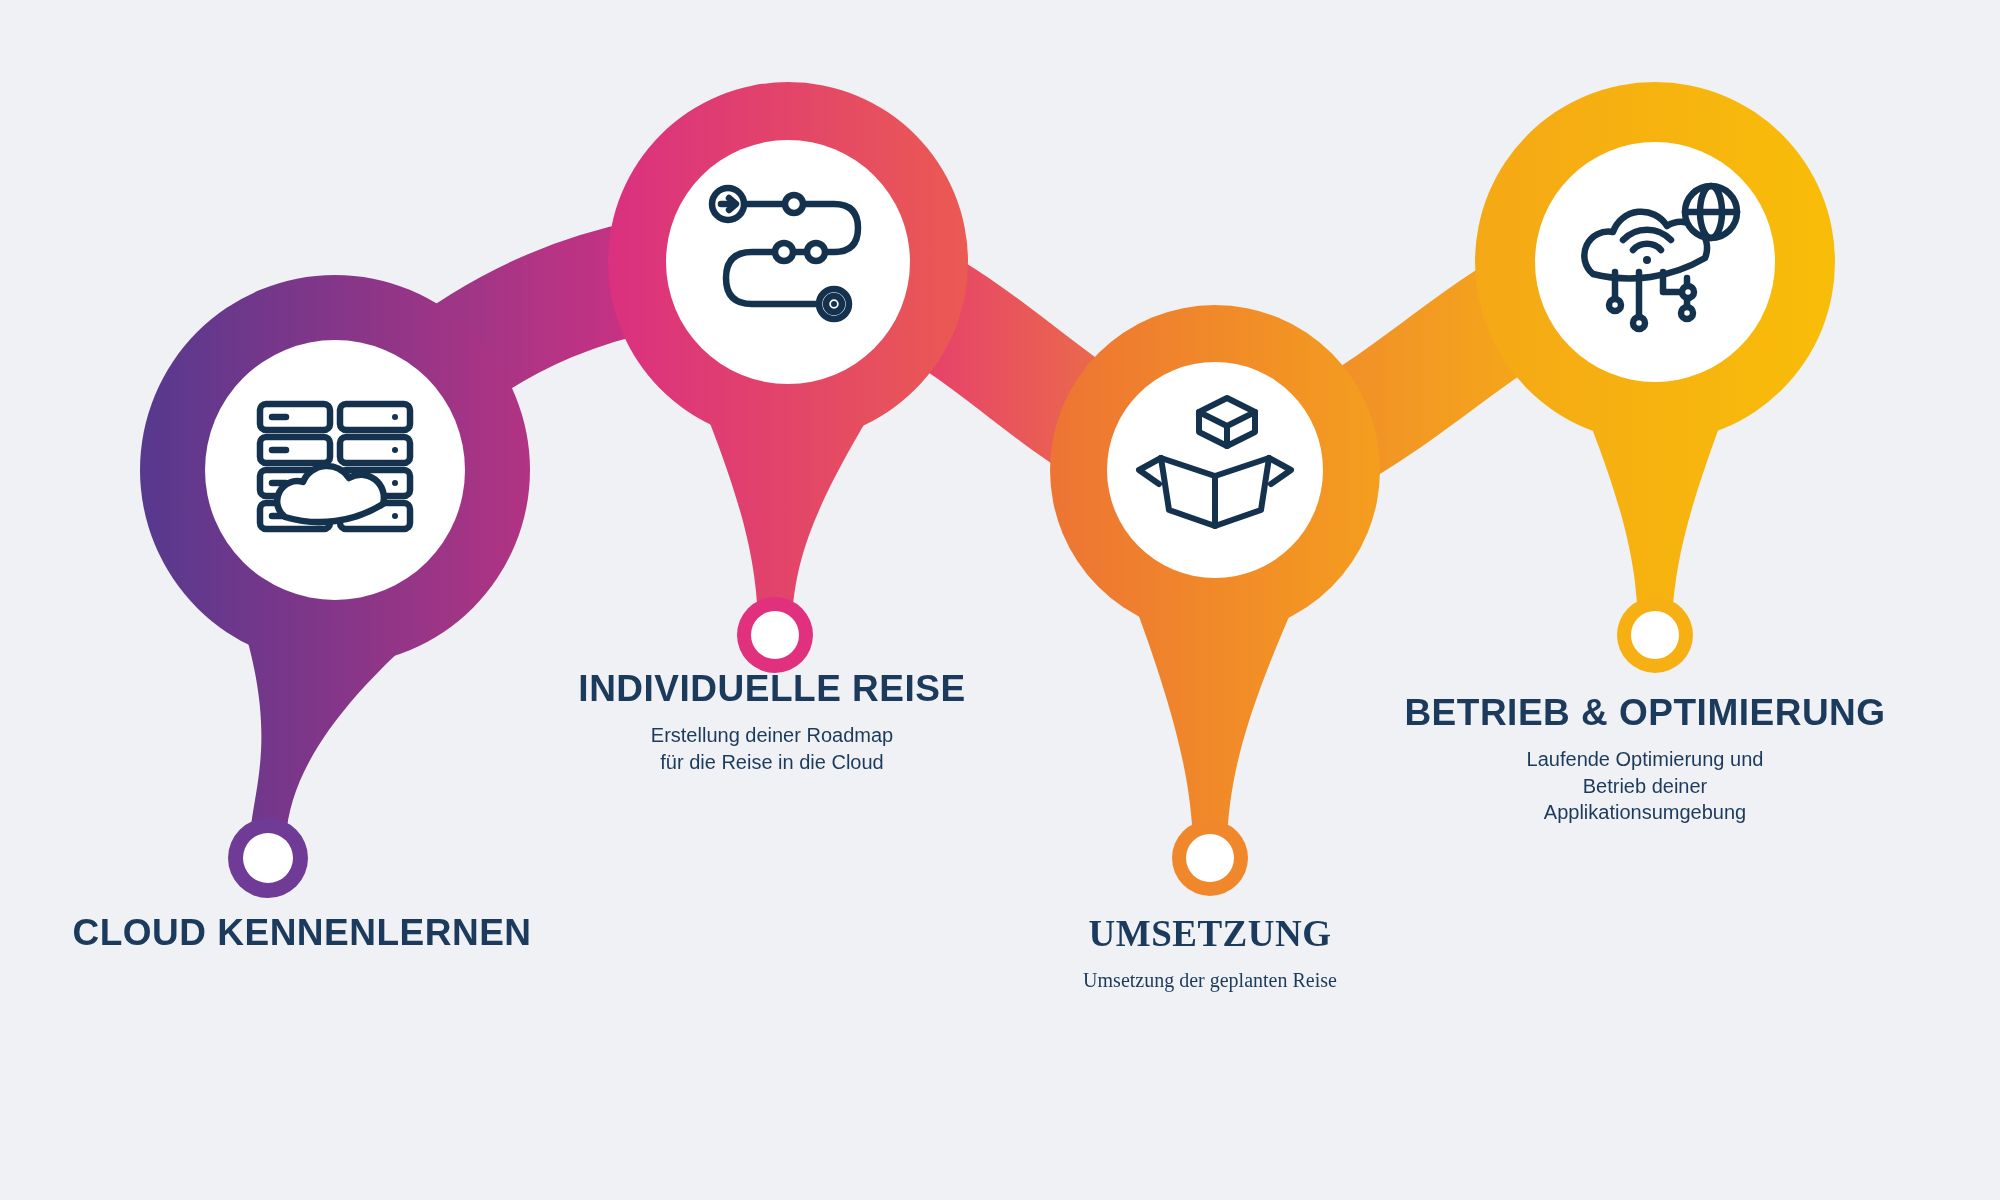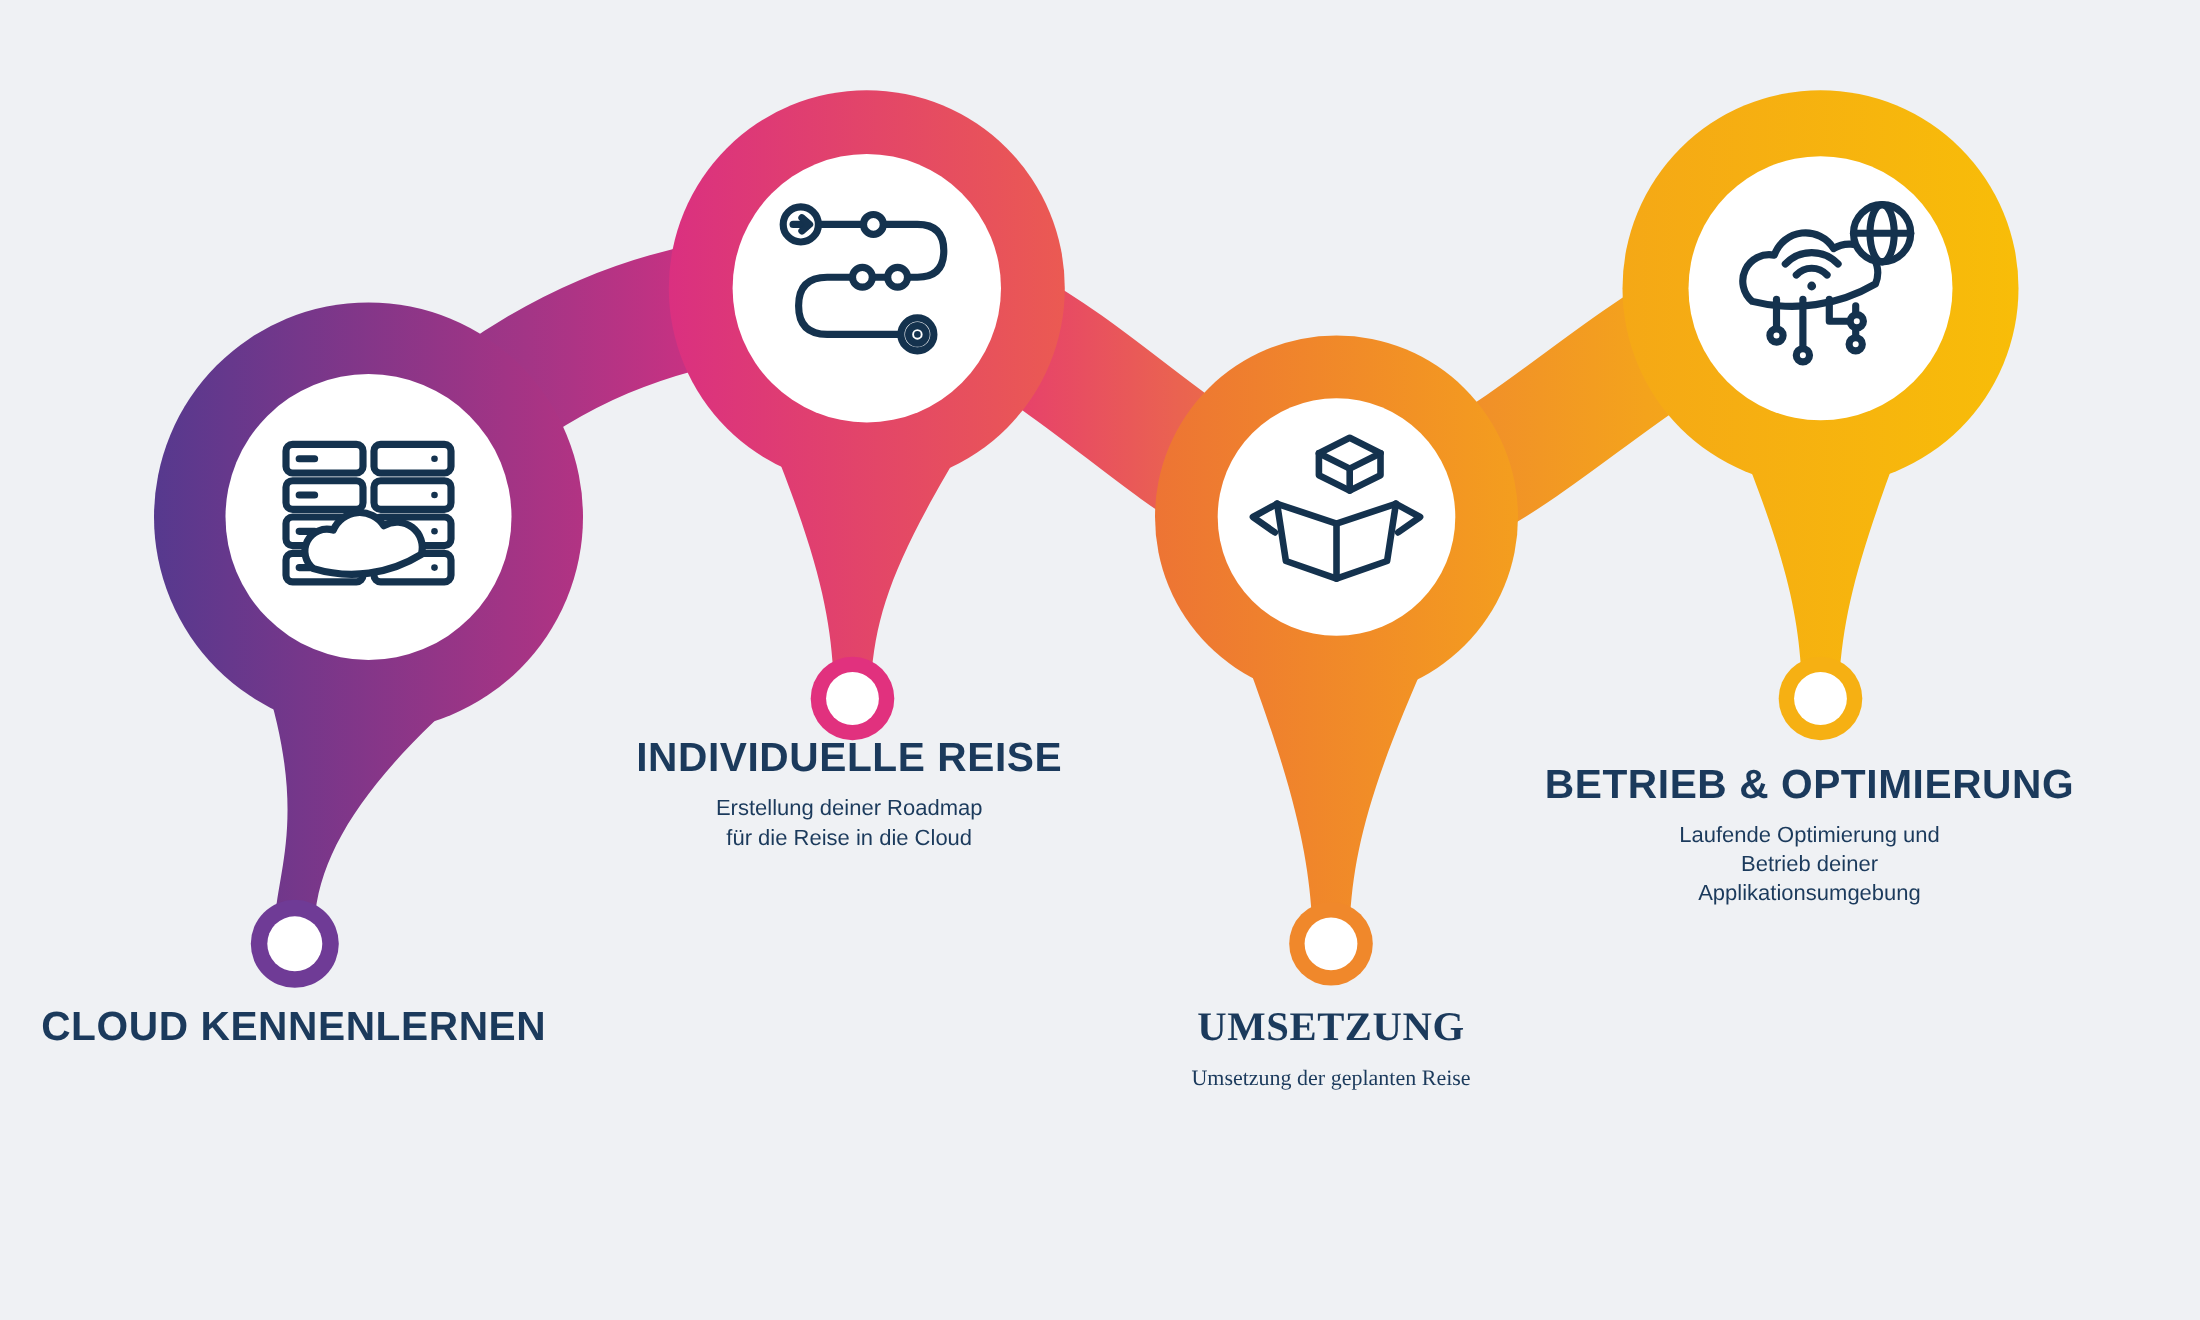--- a/index.html
+++ b/index.html
@@ -149,21 +149,21 @@
         <path d="M 8 10 V 30 H 26"></path>
         <path d="M 32 16 V 44"></path>
         <circle cx="-40" cy="43" r="6" fill="#ffffff"></circle>
         <circle cx="-16" cy="61" r="6" fill="#ffffff"></circle>
         <circle cx="33" cy="30" r="6" fill="#ffffff"></circle>
         <circle cx="32" cy="51" r="6" fill="#ffffff"></circle>
       </g>
     </g>
   </svg>
 
-  <div class="step-text" style="left:0px; top:912px; width:534px;">
+  <div class="step-text" style="left:0px; top:912px; width:534px;padding-left:35px;">
     <h2 class="step-title">CLOUD KENNENLERNEN</h2>
   </div>
 
   <div class="step-text" style="left:472px; top:668px; width:600px;">
     <h2 class="step-title">INDIVIDUELLE REISE</h2>
     <p class="step-desc">Erstellung deiner Roadmap
 für die Reise in die Cloud</p>
   </div>
 
   <div class="step-text" style="left:910px; top:912px; width:600px;font-family:Liberation Serif, serif;">

